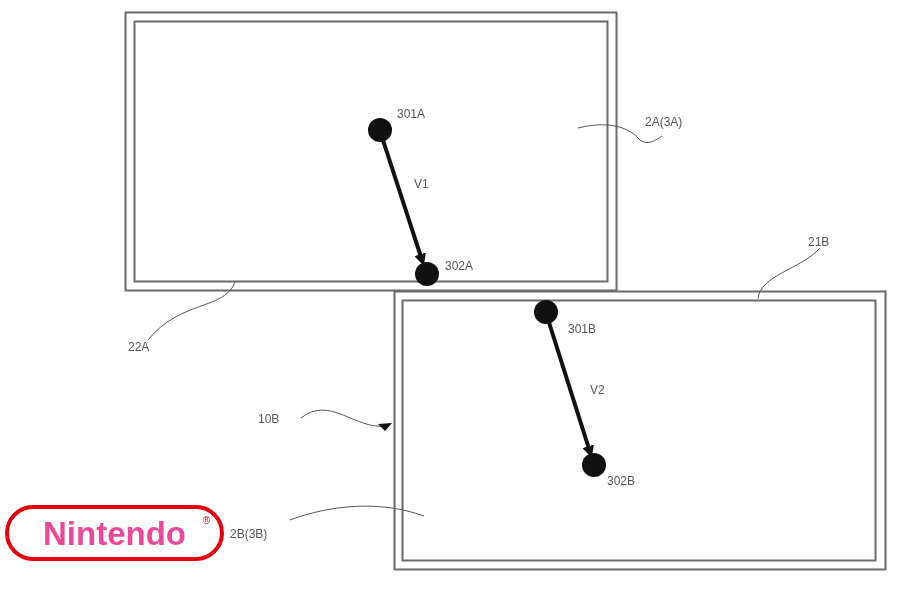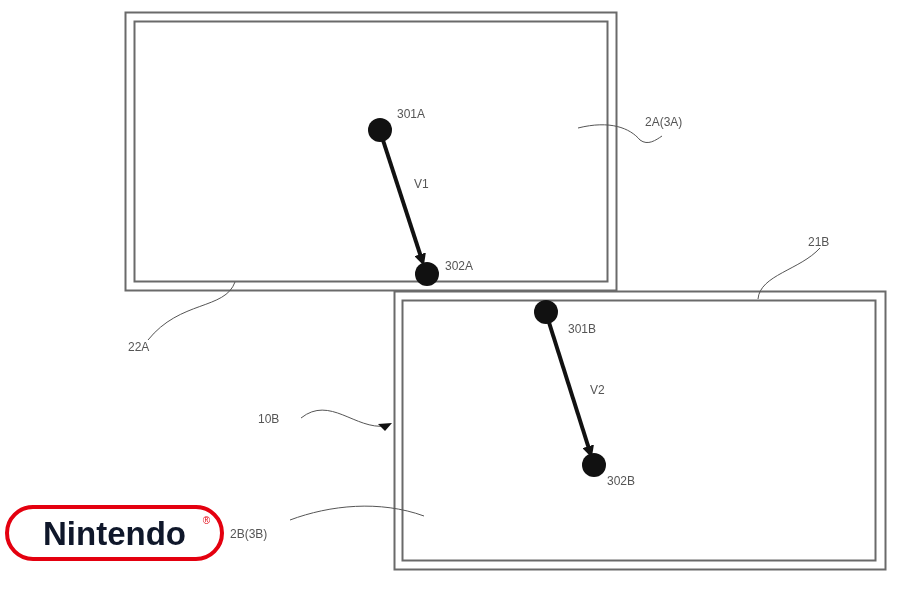--- a/index.html
+++ b/index.html
@@ -1,20 +1,20 @@
 <!DOCTYPE html>
 <html><head>
 <meta charset="utf-8">
 <style>
   html, body { margin: 0; padding: 0; background: #ffffff; }
   body { width: 920px; height: 594px; position: relative; overflow: hidden; font-family: "Liberation Sans", sans-serif; }
   svg.diagram { position: absolute; left: 0; top: 0; }
   .lbl { font-family: "Liberation Sans", sans-serif; font-size: 12px; fill: #555555; }
   .logo { position: absolute; left: 5px; top: 505px; width: 211px; height: 48px; border: 4px solid #e4000f; border-radius: 28px; background: #fff; display: flex; align-items: center; justify-content: center; }
-  .logo-text { color: #0f172a; font-family: "Liberation Sans", sans-serif; font-weight: bold; font-size: 33px; letter-spacing: 0px; line-height: 1; }
+  .logo-text { color: #ec4899; font-family: "Liberation Sans", sans-serif; font-weight: bold; font-size: 33px; letter-spacing: 0px; line-height: 1; }
   .logo-reg { position: absolute; right: 10px; top: 6px; color: #e4000f; font-size: 10px; font-family: "Liberation Sans", sans-serif; }
 </style>
 </head>
 <body>
 
 <svg class="diagram" width="920" height="594" viewBox="0 0 920 594">
   <defs>
     <marker id="arrowhead" markerWidth="10" markerHeight="12" refX="6" refY="6" orient="auto" markerUnits="userSpaceOnUse">
       <path d="M0,0 L12,6 L0,12 Z" fill="#111"></path>
     </marker>

